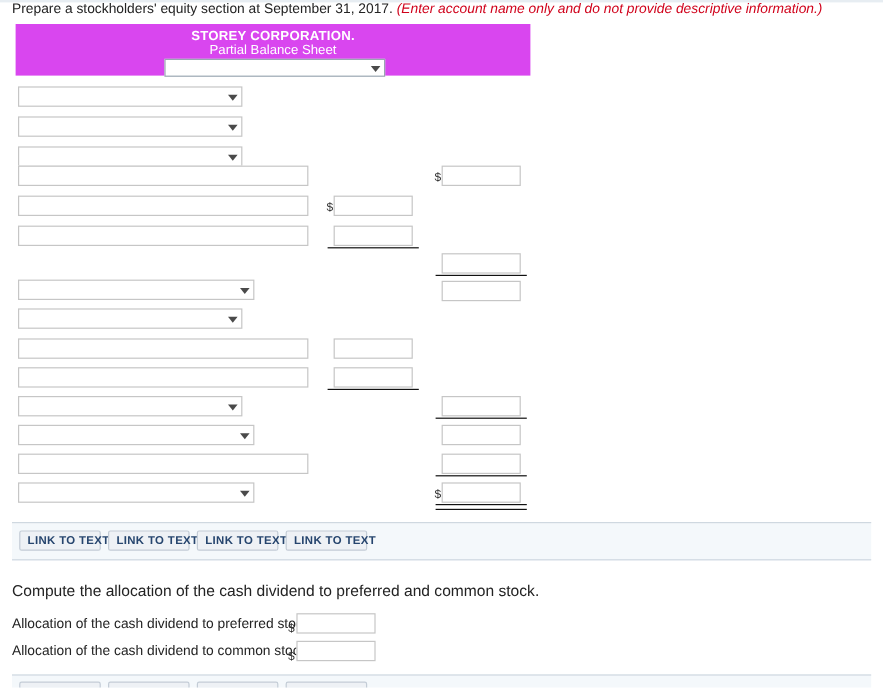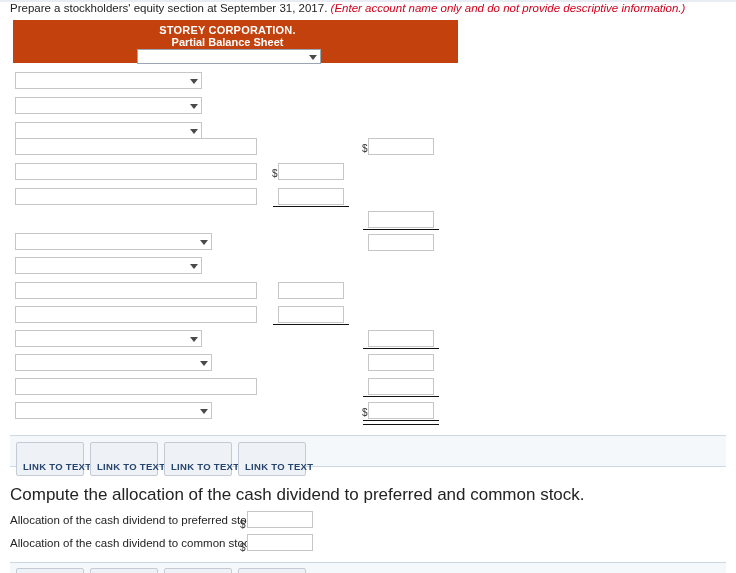--- a/index.html
+++ b/index.html
@@ -42,42 +42,41 @@
     top: 20px;
     width: 736px;
     height: 400px;
   }
   .stmt-header {
     position: absolute;
     left: 13px;
     top: 0px;
     width: 429px;
     height: 43px;
-    background: #c2410c;
-    padding-left: 16px;
+    background: #d946ef;
   }
   .stmt-title {
     position: absolute;
     left: 0px;
     top: 4px;
     width: 429px;
     text-align: center;
     color: #ffffff;
     font-weight: bold;
     font-size: 11px;
     letter-spacing: .2px;
   }
   .stmt-sub {
     position: absolute;
     left: 0px;
     top: 16px;
     width: 429px;
     text-align: center;
     color: #ffffff;
-    font-weight: bold;
+    font-weight: normal;
     font-size: 11px;
   }
 
   
   .sel, .txt, .num {
     position: absolute;
     box-sizing: border-box;
     background: #ffffff;
     border: 1px solid #c6c6c6;
     font-family: "Liberation Sans", sans-serif;
@@ -159,31 +158,31 @@
     line-height: 15px;
     box-sizing: border-box;
     background: #eef1f5;
     border: 1px solid #c3ccd6;
     border-radius: 2px;
     color: #26456e;
     font-weight: bold;
     font-size: 9.5px;
     letter-spacing: .3px;
     text-align: center;
-    padding: 16px 6px;
+    padding: 0 6px;
     cursor: pointer;
     white-space: nowrap;
   }
 
   
   .q2-text {
     position: absolute;
     left: 10px;
     top: 485px;
-    font-size: 17px;
+    font-size: 13px;
     color: #232323;
     white-space: nowrap;
   }
   .alloc-label {
     position: absolute;
     left: 10px;
     font-size: 11.5px;
     color: #232323;
     white-space: nowrap;
   }

